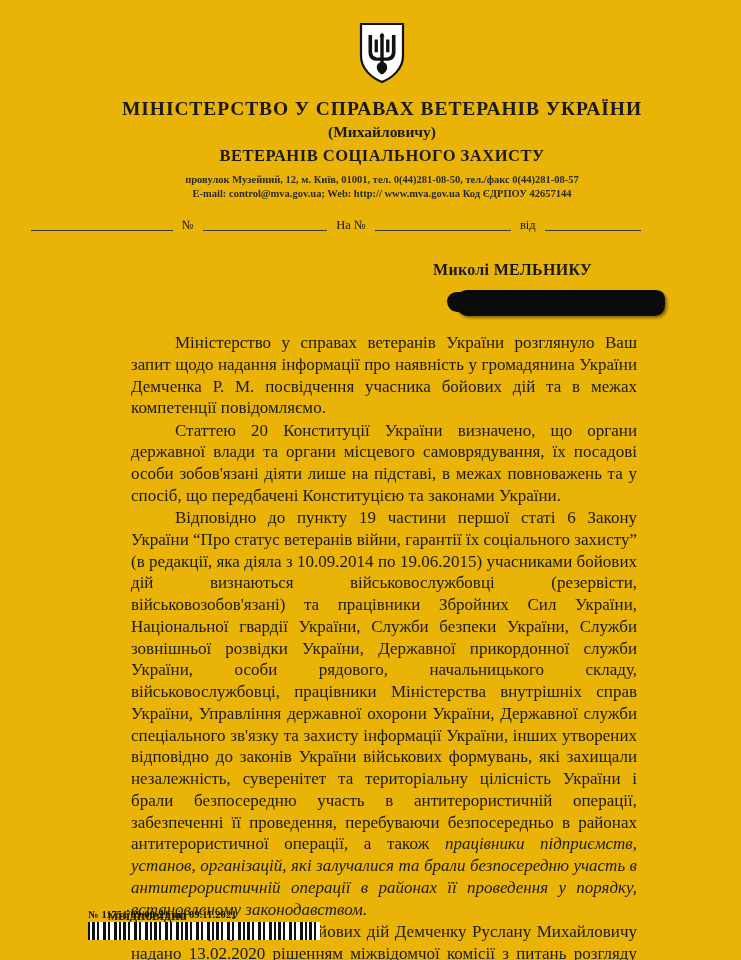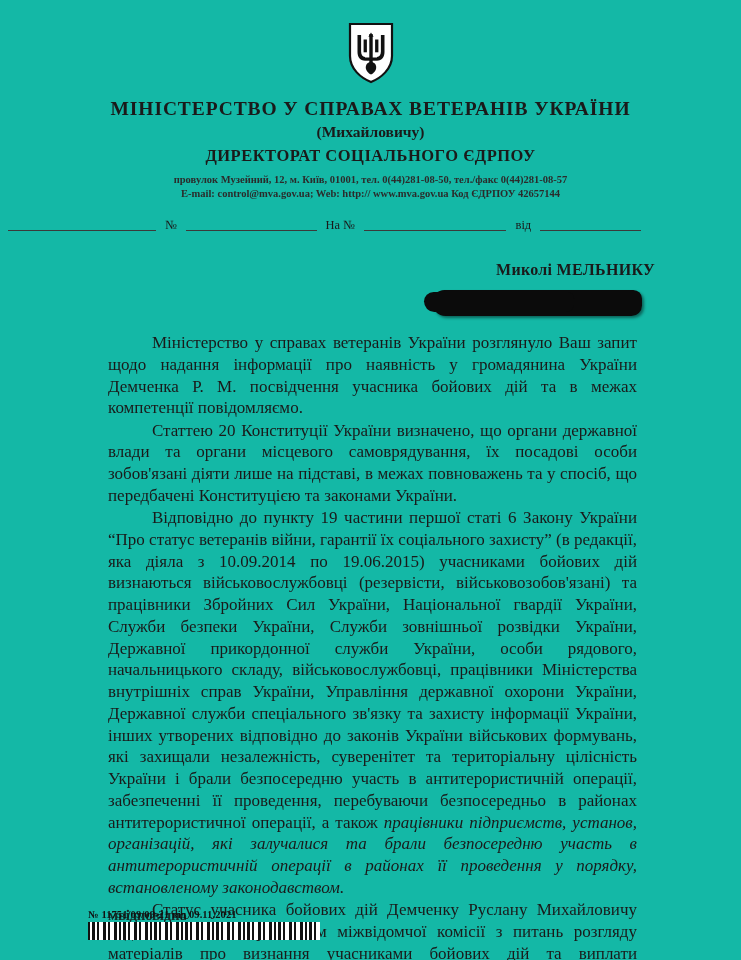--- a/index.html
+++ b/index.html
@@ -9,22 +9,23 @@
   }
   body {
     font-family: "Liberation Serif", "DejaVu Serif", serif;
     color: #1a1a1a;
   }
   #page {
     position: relative;
     width: 741px;
     height: 960px;
     overflow: hidden;
-    background: #14b8a6;
+    background: #eab308;
     box-sizing: border-box;
+    padding-left: 23px;
   }
 
   
   .emblem-wrap {
     display: flex;
     justify-content: center;
     padding-top: 22px;
   }
   .emblem-wrap svg { display: block; }
 
@@ -87,21 +88,20 @@
 
   
   .addressee-block {
     margin-top: 30px;
     padding-left: 410px;
   }
   .addressee-name {
     font-size: 16px;
     font-weight: bold;
     letter-spacing: 0.3px;
-    text-align: center;
   }
   .redaction {
     margin-top: 11px;
     margin-left: 22px;
     width: 210px;
     height: 26px;
     background: #0b0b0b;
     border-radius: 13px 9px 11px 14px;
     box-shadow: 2px 2px 3px rgba(0,0,0,0.45);
   }
@@ -197,21 +197,21 @@
         <path d="M24 10.5 l2.6 4.2 h-5.2 Z"></path>
         <rect x="17.6" y="35.5" width="12.8" height="3.2"></rect>
         <path d="M24 40 c3.2 0 5.2 2.4 5.2 5.4 C29.2 48.8 26.6 51 24 52.6 C21.4 51 18.8 48.8 18.8 45.4 C18.8 42.4 20.8 40 24 40 Z"></path>
       </g>
     </svg>
   </div>
 
   <div class="letterhead">
     <div class="org-title">МІНІСТЕРСТВО У СПРАВАХ ВЕТЕРАНІВ УКРАЇНИ</div>
     <div class="org-short">(Михайловичу)</div>
-    <div class="org-dept">ДИРЕКТОРАТ СОЦІАЛЬНОГО ЄДРПОУ</div>
+    <div class="org-dept">ВЕТЕРАНІВ СОЦІАЛЬНОГО ЗАХИСТУ</div>
     <div class="contact-line">провулок Музейний, 12, м. Київ, 01001, тел. 0(44)281-08-50, тел./факс 0(44)281-08-57</div>
     <div class="contact-line second">E-mail: control@mva.gov.ua; Web: http:// www.mva.gov.ua Код ЄДРПОУ 42657144</div>
   </div>
 
   <div class="ref-row">
     <div class="ref-rule r1"></div>
     <div class="ref-label">№</div>
     <div class="ref-rule r2"></div>
     <div class="ref-label">На №</div>
     <div class="ref-rule r3"></div>

